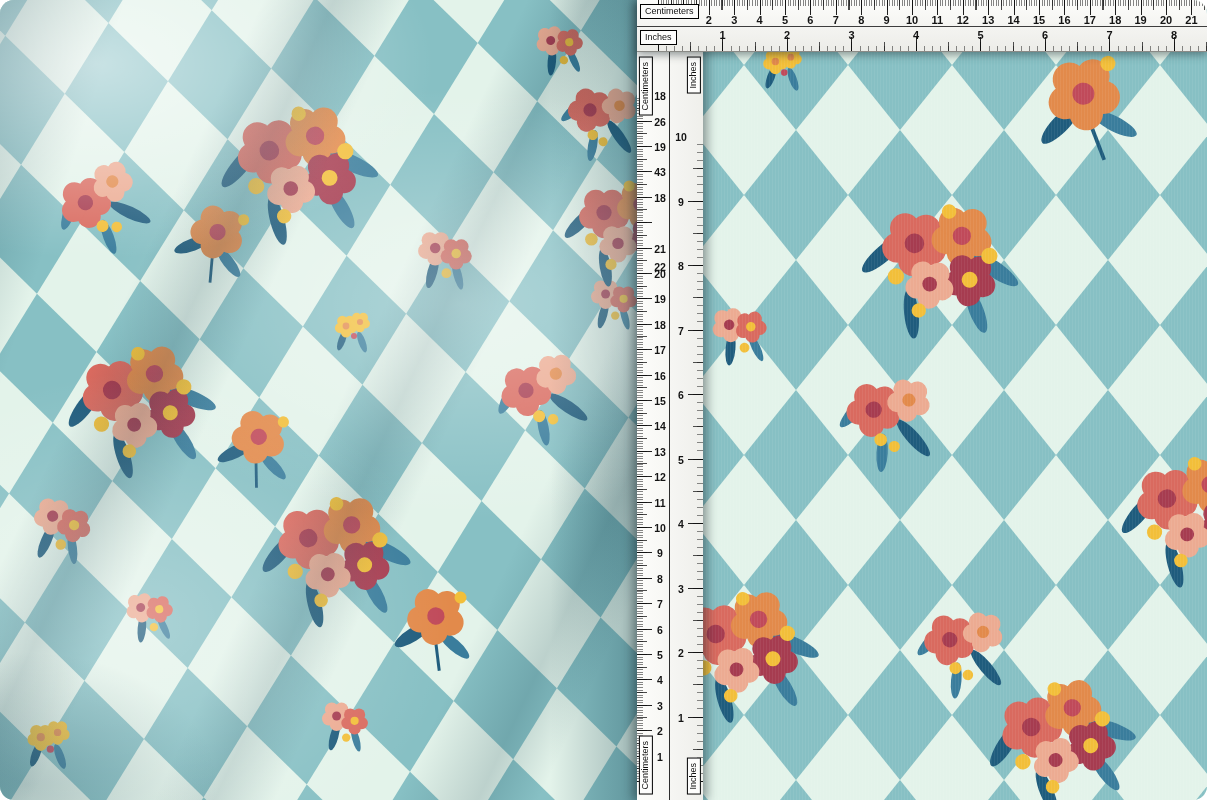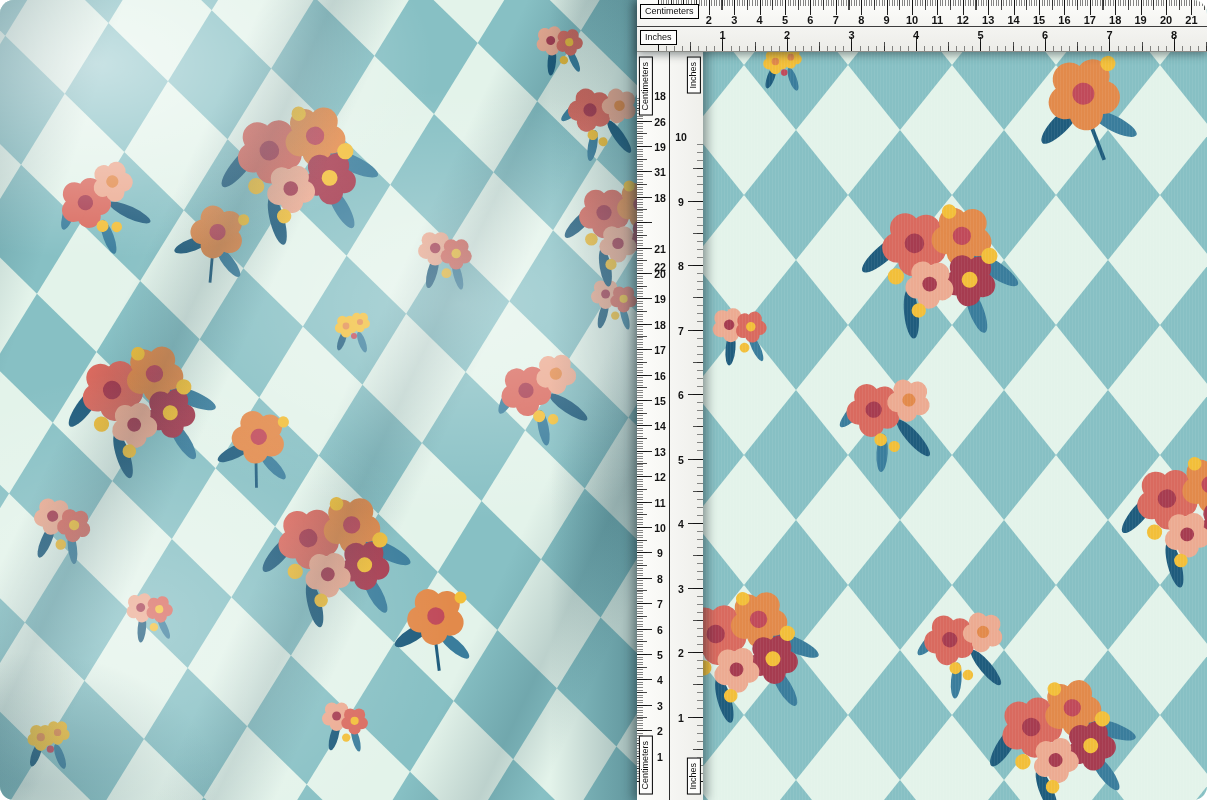--- a/index.html
+++ b/index.html
@@ -967,21 +967,21 @@
       <span class="vnum" style="left: 23px; top: 426.4px;">14</span>
       <span class="vnum" style="left: 23px; top: 401px;">15</span>
       <span class="vnum" style="left: 23px; top: 375.6px;">16</span>
       <span class="vnum" style="left: 23px; top: 350.2px;">17</span>
       <span class="vnum" style="left: 23px; top: 324.8px;">18</span>
       <span class="vnum" style="left: 23px; top: 299.4px;">19</span>
       <span class="vnum" style="left: 23px; top: 274px;">20</span>
       <span class="vnum" style="left: 23px; top: 248.6px;">21</span>
       <span class="vnum" style="left: 23px; top: 223.2px; margin-top: 44px;">22</span>
       <span class="vnum" style="left: 23px; top: 197.8px;">18</span>
-      <span class="vnum" style="left: 23px; top: 172.4px;">31</span>
+      <span class="vnum" style="left: 23px; top: 172.4px;">43</span>
       <span class="vnum" style="left: 23px; top: 147px;">19</span>
       <span class="vnum" style="left: 23px; top: 121.6px;">26</span>
       <span class="vnum" style="left: 23px; top: 96.2px;">18</span>
       <span class="vnum" style="left: 44px; top: 717.5px;">1</span>
       <span class="vnum" style="left: 44px; top: 653px;">2</span>
       <span class="vnum" style="left: 44px; top: 588.5px;">3</span>
       <span class="vnum" style="left: 44px; top: 524px;">4</span>
       <span class="vnum" style="left: 44px; top: 459.5px;">5</span>
       <span class="vnum" style="left: 44px; top: 395px;">6</span>
       <span class="vnum" style="left: 44px; top: 330.5px;">7</span>

